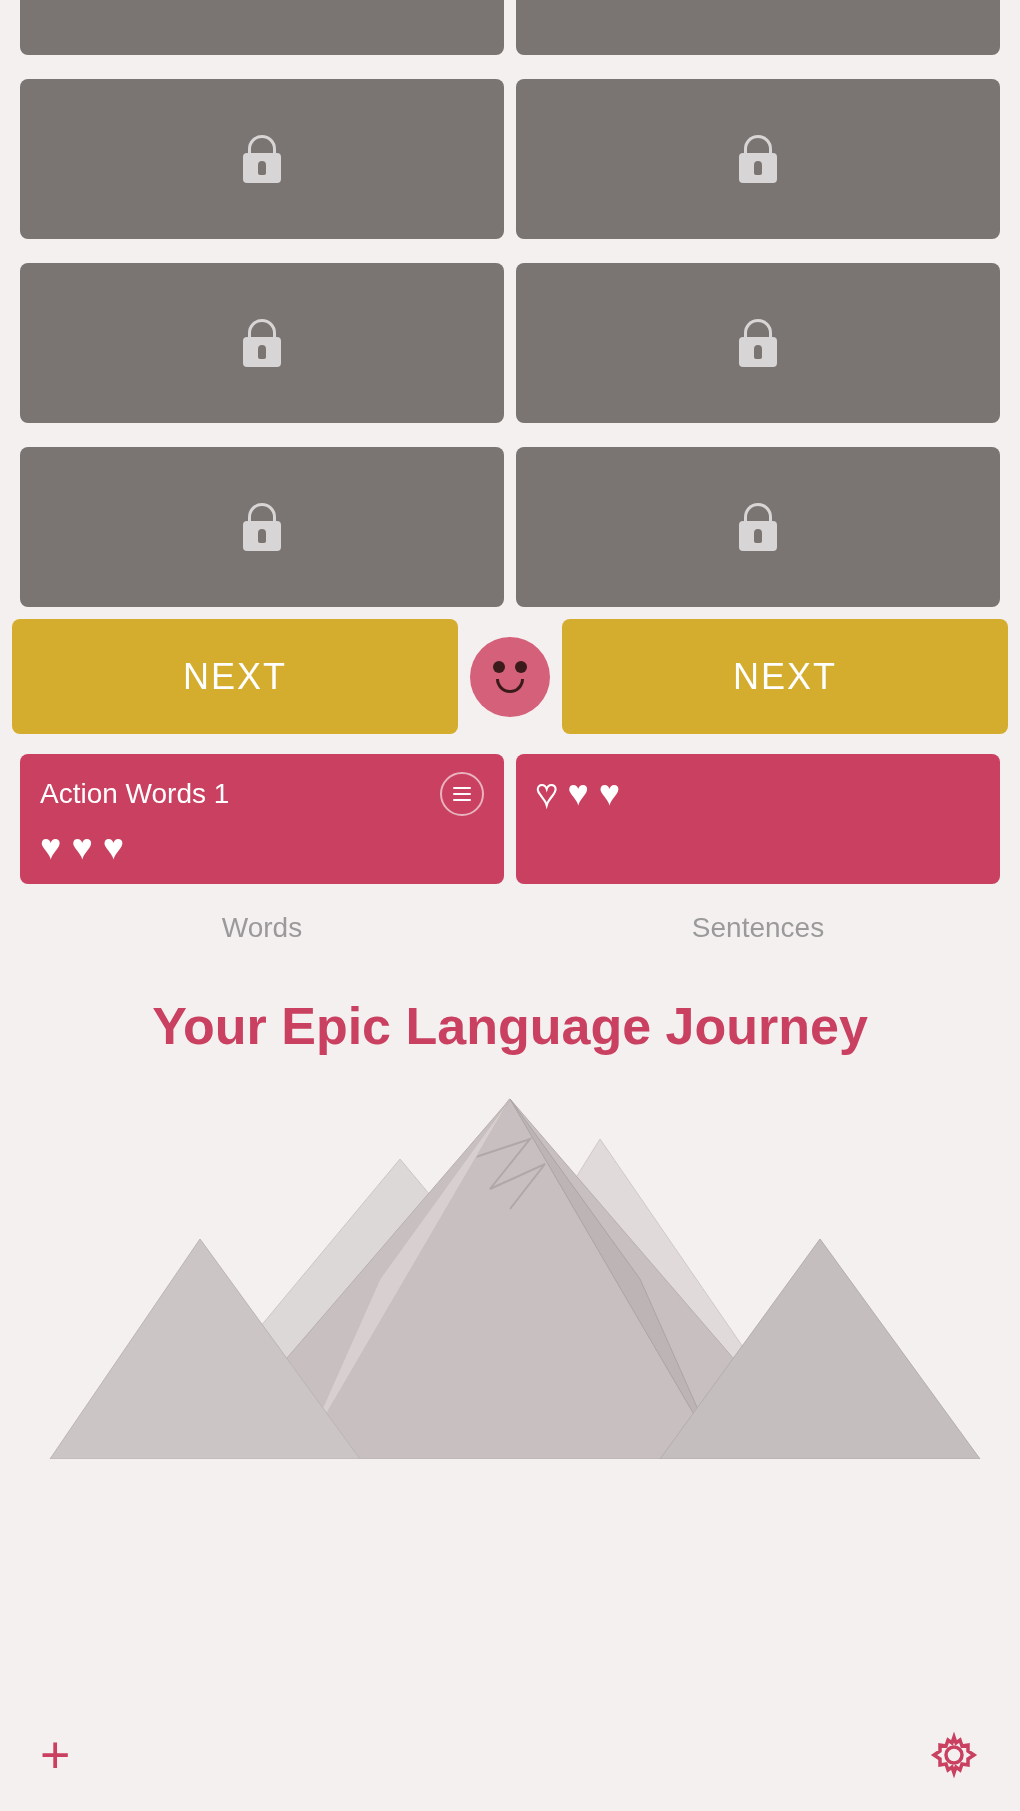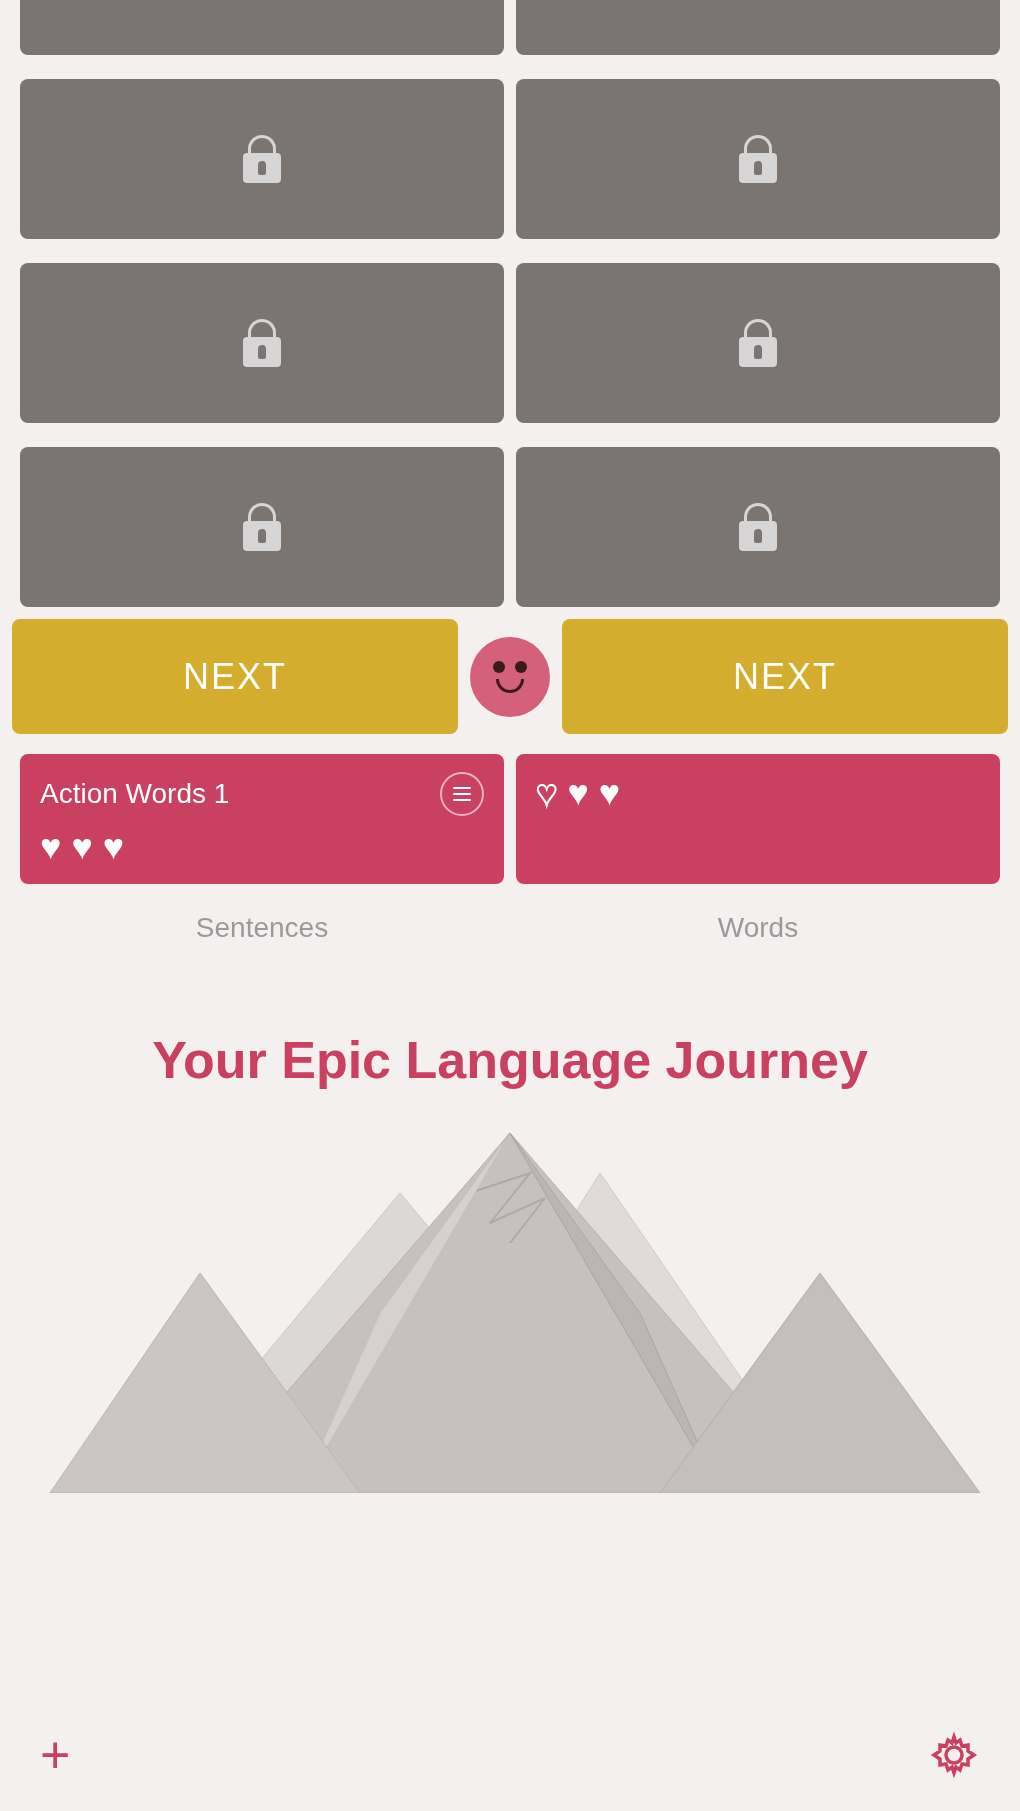--- a/index.html
+++ b/index.html
@@ -232,21 +232,20 @@
     .epic-section {
       text-align: center;
       padding: 30px 40px 0 40px;
     }
 
     .epic-text {
       color: #c94060;
       font-size: 52px;
       font-weight: 600;
       line-height: 1.25;
-      margin-top: 34px;
     }
 
     
     .mountain-section {
       width: 100%;
       margin-top: 20px;
       position: relative;
       height: 380px;
     }
 
@@ -379,22 +378,22 @@
     <div class="category-card">
       <div class="hearts-row">
         <span class="heart-empty">♥</span>
         <span class="heart-full">♥</span>
         <span class="heart-full">♥</span>
       </div>
     </div>
   </div>
 
   <div class="label-row">
+    <span class="section-label">Words</span>
     <span class="section-label">Sentences</span>
-    <span class="section-label">Words</span>
   </div>
 
   <div class="epic-section">
     <div class="epic-text">
       <span>Your Epic Language Journey</span><br>
     </div>
   </div>
 
   <div class="mountain-section">
     <svg width="1020" height="380" viewBox="0 0 1020 380" xmlns="http://www.w3.org/2000/svg">

